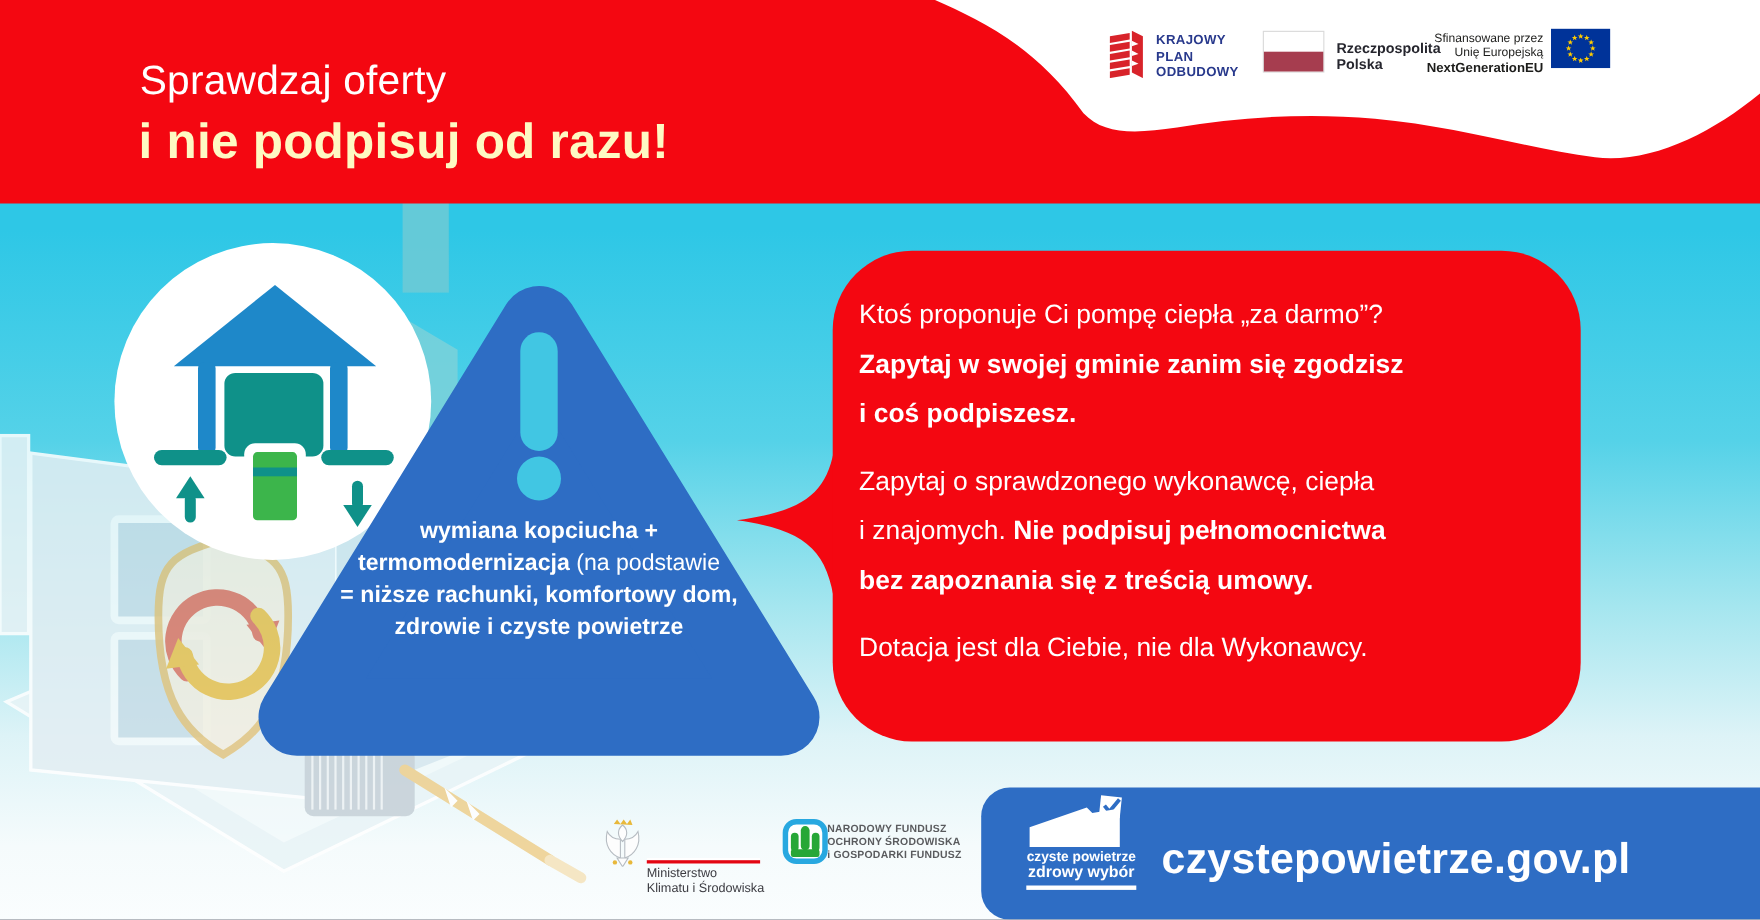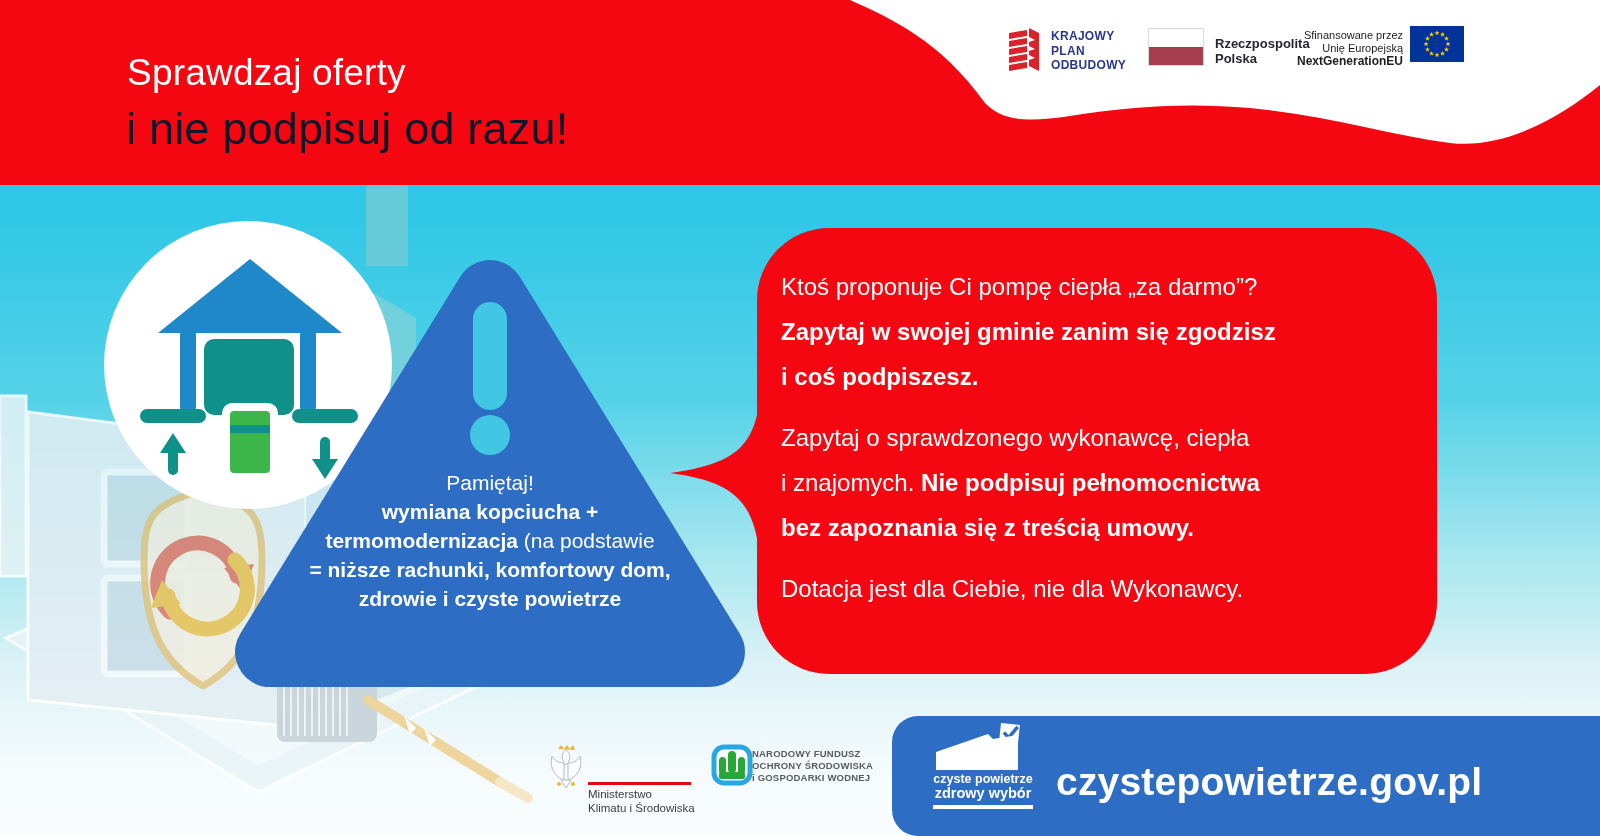--- a/index.html
+++ b/index.html
@@ -9,21 +9,21 @@
     -webkit-font-smoothing:antialiased;
   }
   .abs{position:absolute;}
   
   .bg{position:absolute;inset:0;
     background:linear-gradient(180deg,#2ec7e6 0%,#2ec7e6 25%,#55d2e8 48%,#a5e6ef 66%,#ddf3f7 80%,#f5fbfc 92%,#fafdfe 100%);}
   
   .red-band{position:absolute;left:0;top:0;width:1600px;height:185px;background:#f40711;}
   .blob{position:absolute;left:845px;top:0;width:755px;height:190px;}
   .h1a{position:absolute;left:127px;top:52px;color:#fff;font-size:37px;letter-spacing:.2px;}
-  .h1b{position:absolute;left:126px;top:103px;color:#0f172a;font-size:45px;font-weight:normal;letter-spacing:.2px;}
+  .h1b{position:absolute;left:126px;top:103px;color:#fef9c3;font-size:45px;font-weight:bold;letter-spacing:.2px;}
   
   .kpo-text{position:absolute;left:1051px;top:29px;color:#28398c;font-size:12px;font-weight:bold;line-height:14.5px;letter-spacing:.3px;}
   .pl-flag{position:absolute;left:1148px;top:28px;width:56px;height:38px;border:1px solid #d9d9d9;box-sizing:border-box;background:#fff;}
   .pl-flag .low{position:absolute;left:0;bottom:0;width:100%;height:50%;background:#a63d4f;}
   .pl-text{position:absolute;left:1215px;top:36px;color:#26262e;font-size:13px;font-weight:bold;line-height:15px;}
   .eu-text{position:absolute;left:1203px;top:29px;width:200px;color:#1d1d1b;font-size:11px;line-height:13px;text-align:right;}
   .eu-text .ng{font-weight:bold;font-size:12px;}
   
   .circle{position:absolute;left:104px;top:221px;width:288px;height:288px;border-radius:50%;background:#fff;}
   
@@ -118,21 +118,20 @@
   </div>
 
   <svg class="abs" style="left:225px;top:240px;" width="530" height="455" viewBox="0 0 530 455">
     <polygon points="265,55 45,412 485,412" fill="#2e6dc4" stroke="#2e6dc4" stroke-width="70" stroke-linejoin="round"></polygon>
     <g>
       <rect x="248" y="62" width="34" height="108" rx="17" fill="#41c6e3"></rect>
       <circle cx="265" cy="195" r="20" fill="#41c6e3"></circle>
     </g>
   </svg>
   <div class="tri-text">
-    <div><span class="b"></span><span>Pamiętaj!</span></div>
     <div><span class="b">wymiana kopciucha +</span><span></span></div>
     <div><span class="b">termomodernizacja</span><span> (na podstawie</span></div>
     <div><span class="b">= niższe rachunki, komfortowy dom,</span><span></span></div>
     <div><span class="b">zdrowie i czyste powietrze</span><span></span></div>
   </div>
 
   <svg class="bubble-tail" viewBox="0 0 100 160">
     <path d="M100,0 C94,48 76,66 10,75 C76,84 94,104 100,160 Z" fill="#f40711"></path>
   </svg>
   <div class="bubble"></div>
@@ -231,21 +230,21 @@
     <g fill="#27a737">
       <rect x="17" y="7" width="8" height="22" rx="4"></rect>
       <rect x="8" y="13" width="7" height="17" rx="3.5"></rect>
       <rect x="27" y="13" width="7" height="17" rx="3.5"></rect>
       <rect x="8" y="28" width="26" height="7" rx="2"></rect>
     </g>
   </svg>
   <div class="fund-text">
     <div>NARODOWY FUNDUSZ</div>
     <div>OCHRONY ŚRODOWISKA</div>
-    <div>i GOSPODARKI WODNEJ</div>
+    <div>i GOSPODARKI FUNDUSZ</div>
   </div>
 
   <div class="footer-bar"></div>
   <svg class="abs" style="left:930px;top:722px;" width="106" height="50" viewBox="0 0 106 50">
     <g transform="rotate(6 80 11)">
       <rect x="70" y="2" width="19" height="19" fill="#ffffff"></rect>
       <path d="M74,11 L79,16 L87,4" stroke="#2e6dc4" stroke-width="3.5" fill="none"></path>
     </g>
     <polygon points="6,48 6,30 58,12 63,17 88,13 88,48" fill="#ffffff"></polygon>
   </svg>

